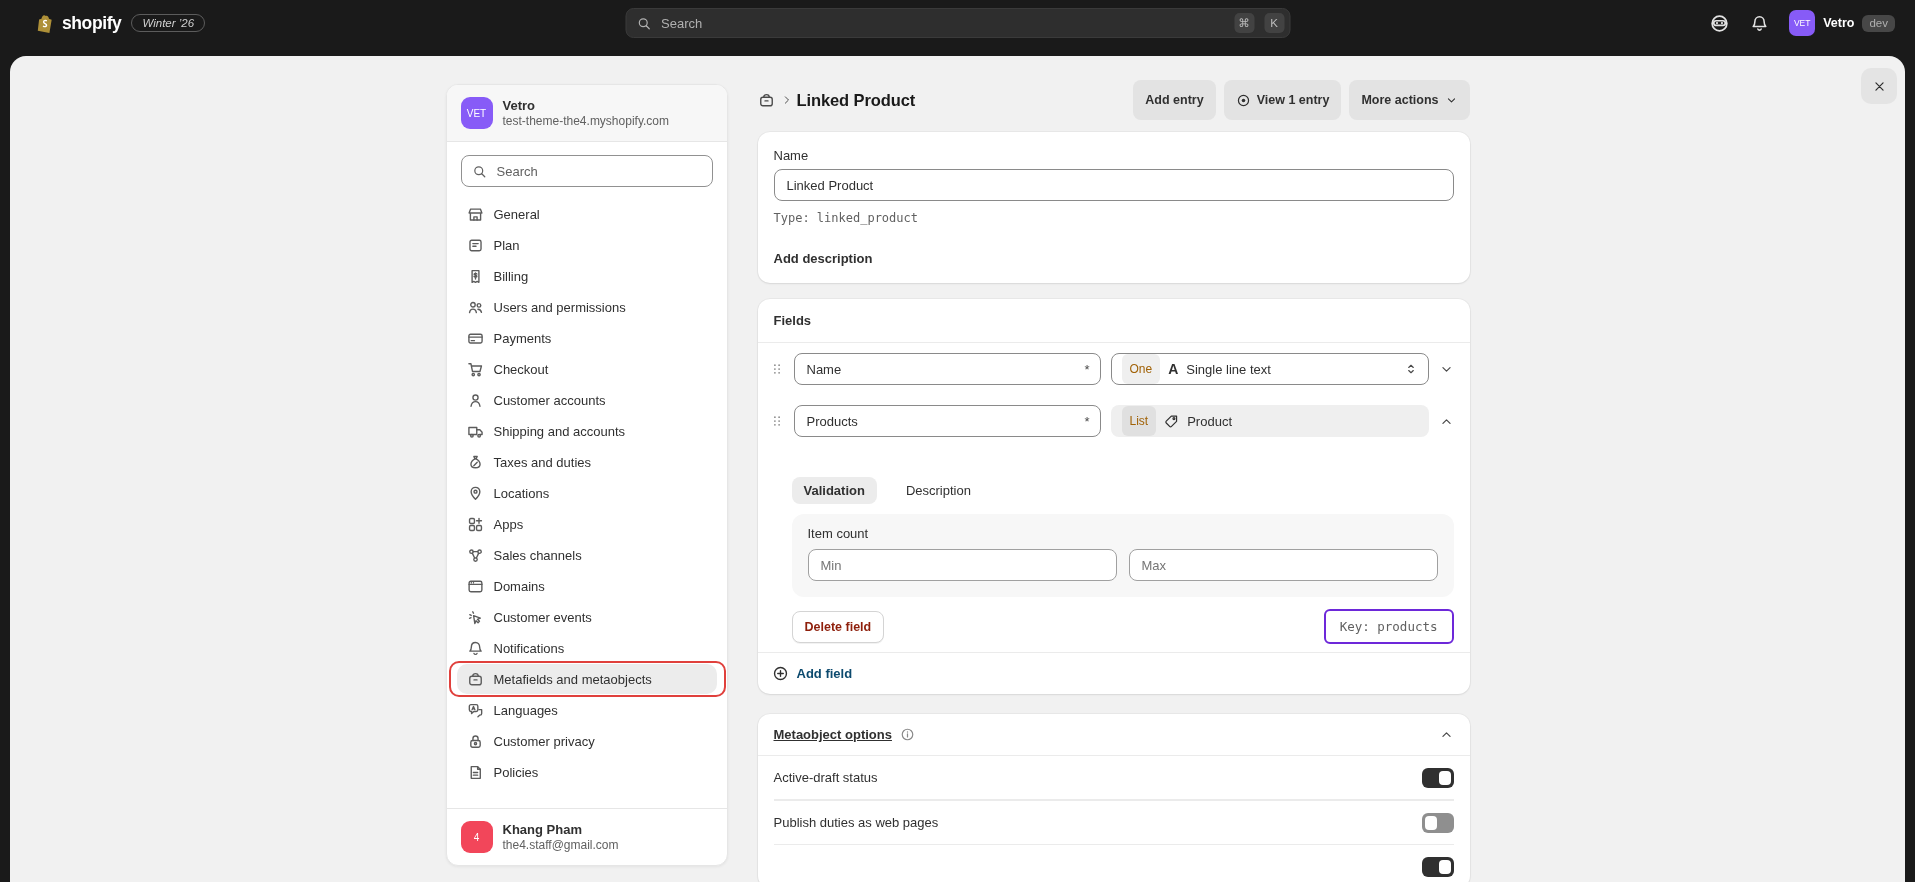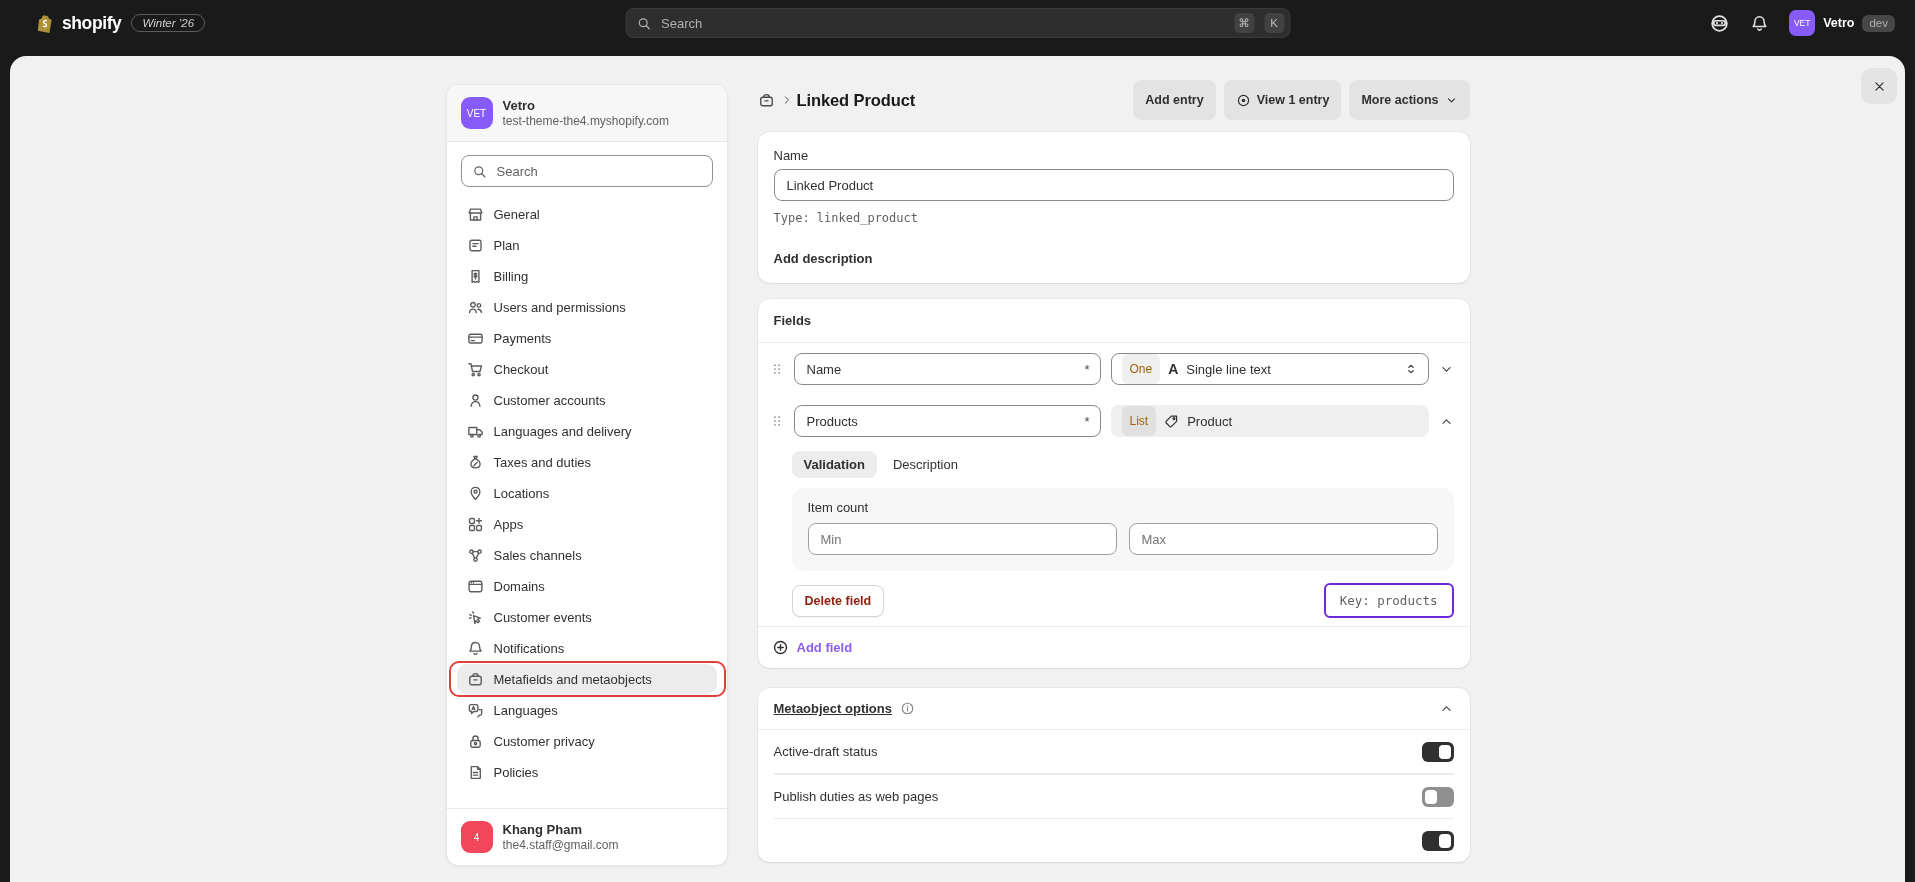--- a/index.html
+++ b/index.html
@@ -113,35 +113,35 @@
   .badge { background:#efefef; border-radius:6px; padding:8px 8px; font-size:12px;
     color:#a16207; }
   .type-select.muted .badge { background:#e0e0e0; }
   .type-label { font-size:13px; }
   .letterA { font-size:14px; font-weight:600; color:#303030; }
   .stepper { margin-left:auto; color:#4a4a4a; display:flex; }
   .row-caret { color:#4a4a4a; display:flex; }
   .type-icon { color:#303030; display:flex; }
 
   .expand { padding:4px 16px 8px 34px; }
-  .tabs { display:flex; gap:4px; margin-bottom:10px; }
+  .tabs { display:flex; gap:17px; margin-bottom:10px;margin-top:26px; }
   .tab { padding:6px 12px; border-radius:8px; font-size:13px; color:#303030; }
   .tab.active { background:#ececec; font-weight:600; }
   .subpanel { background:#f7f7f7; border-radius:12px; padding:12px 16px 16px; }
   .minmax { display:flex; gap:12px; margin-top:8px; }
   .minmax input { flex:1; }
   .minmax .text-input { border-color:#a0a0a0; }
   .expand-actions { display:flex; align-items:center; margin-top:12px; }
   .delete-btn { height:32px; border-radius:8px; background:#fff;
     border:1px solid #d4d4d4; box-shadow:0 1px 0 rgba(0,0,0,.05); padding:0 12px;
     font-size:12.5px; font-weight:600; color:#8e1f0b; font-family:inherit; }
   .key-chip { margin-left:auto; font-size:12.5px; color:#616161; padding:8px 14px;
     border:2px solid #6d28d9; border-radius:6px; }
   .add-field { display:flex; align-items:center; gap:8px; padding:12px 16px 12px 14px;
-    font-size:13px; font-weight:600; color:#8b5cf6; }
+    font-size:13px; font-weight:600; color:#0c4a6e; }
   .add-field .icon-span { color:#303030; }
 
   .options-card { }
   .opt-header { padding:13px 16px; display:flex; align-items:center; gap:8px;
     font-size:13px; font-weight:600;text-decoration:underline; }
   .opt-header .info { color:#8a8a8a; display:flex; }
   .opt-header .caret { margin-left:auto; color:#4a4a4a; display:flex; }
   .opt-row { display:flex; align-items:center; justify-content:space-between;
     padding:0 16px; height:43px; font-size:13px; color:#303030; }
   .opt-divider { height:1px; background:#ebebeb; margin:0 16px; }
@@ -306,21 +306,21 @@
             </div>
             <div class="nav-item">
               <span class="icon-span">
                 <svg viewBox="0 0 16 16" width="17" height="17" fill="none" stroke="currentColor" stroke-width="1.3" stroke-linecap="round" stroke-linejoin="round">
                   <path d="M1.8 4.2h7.4v6.6H1.8z"></path>
                   <path d="M9.2 6.4h2.9l2.1 2.3v2.1h-2"></path>
                   <circle cx="4.6" cy="12" r="1.2"></circle>
                   <circle cx="11.4" cy="12" r="1.2"></circle>
                 </svg>
               </span>
-              <span>Languages and delivery</span>
+              <span>Shipping and accounts</span>
             </div>
             <div class="nav-item">
               <span class="icon-span">
                 <svg viewBox="0 0 16 16" width="17" height="17" fill="none" stroke="currentColor" stroke-width="1.3" stroke-linecap="round" stroke-linejoin="round">
                   <path d="M6.4 2.4h3.2l-1 1.9H7.4l-1-1.9z"></path>
                   <path d="M8 4.3c-2.8 1.3-4.3 3.2-4.3 5.3 0 2 1.6 3.3 4.3 3.3s4.3-1.3 4.3-3.3c0-2.1-1.5-4-4.3-5.3z"></path>
                   <path d="M6.4 11l3.2-3.2"></path>
                 </svg>
               </span>
               <span>Taxes and duties</span>

